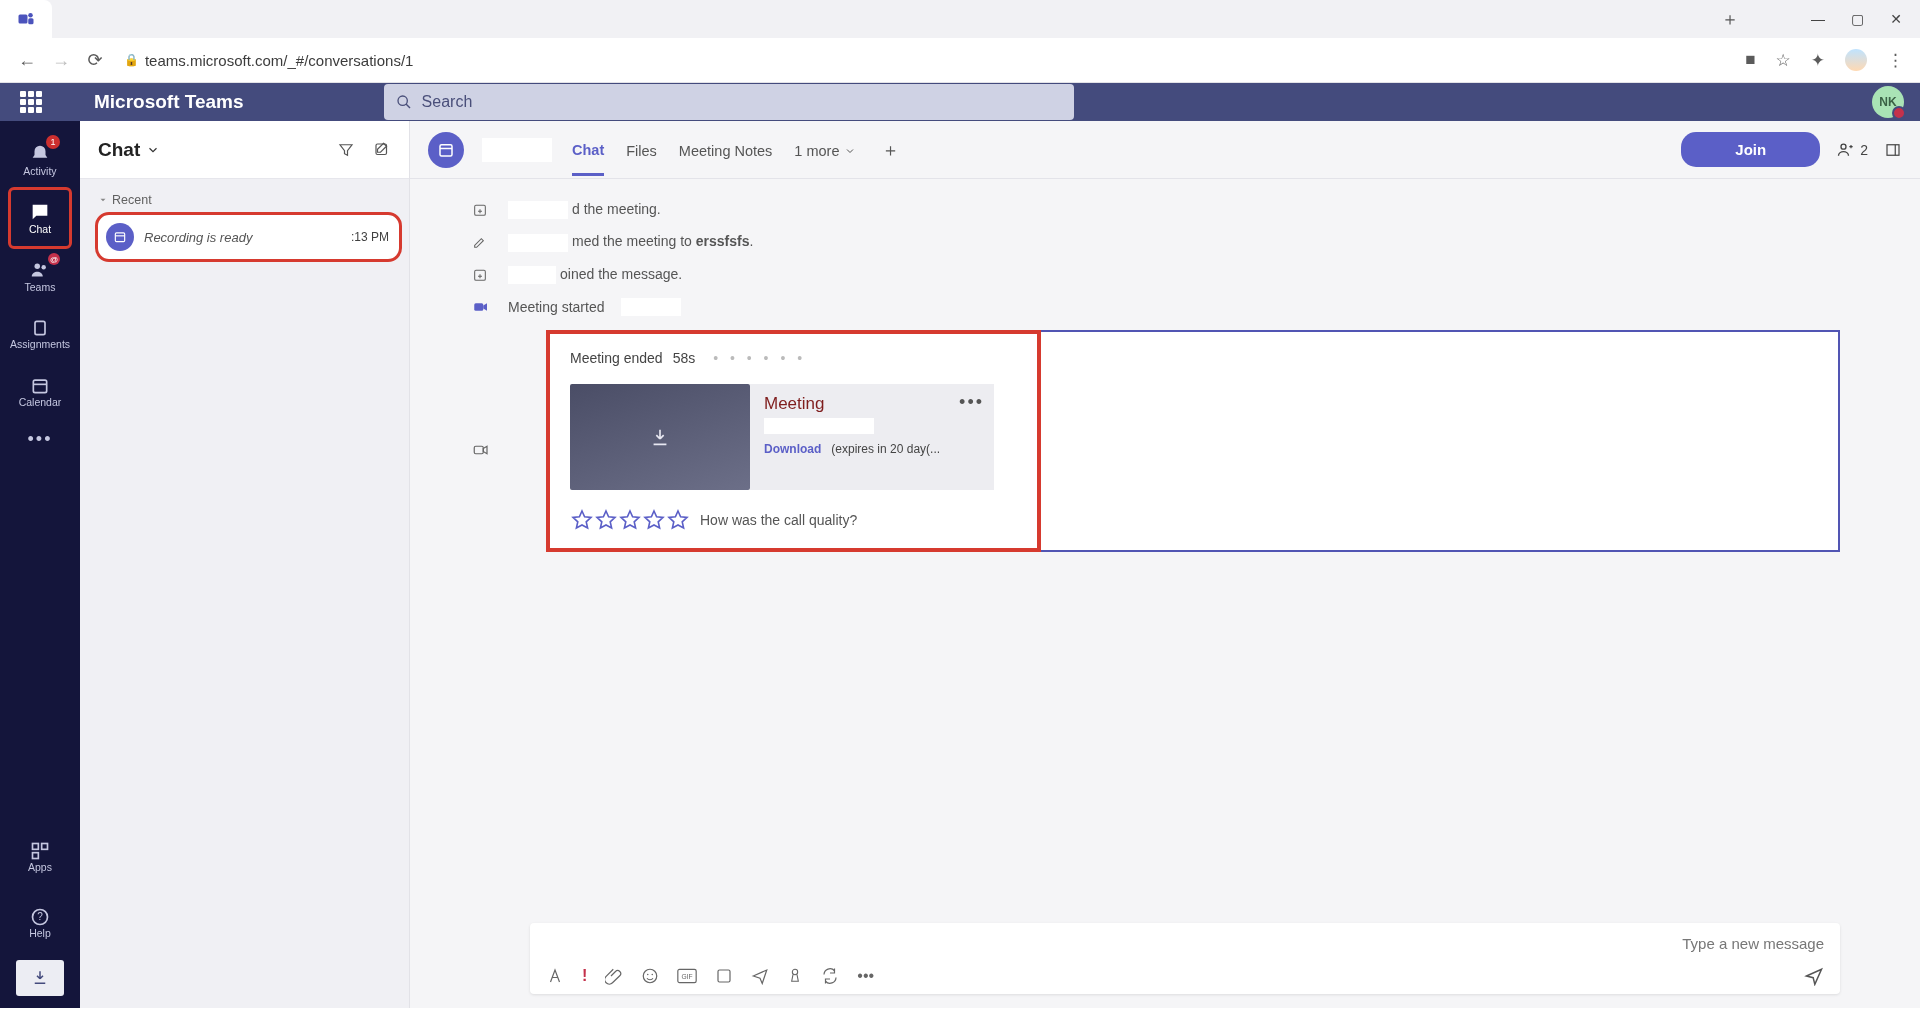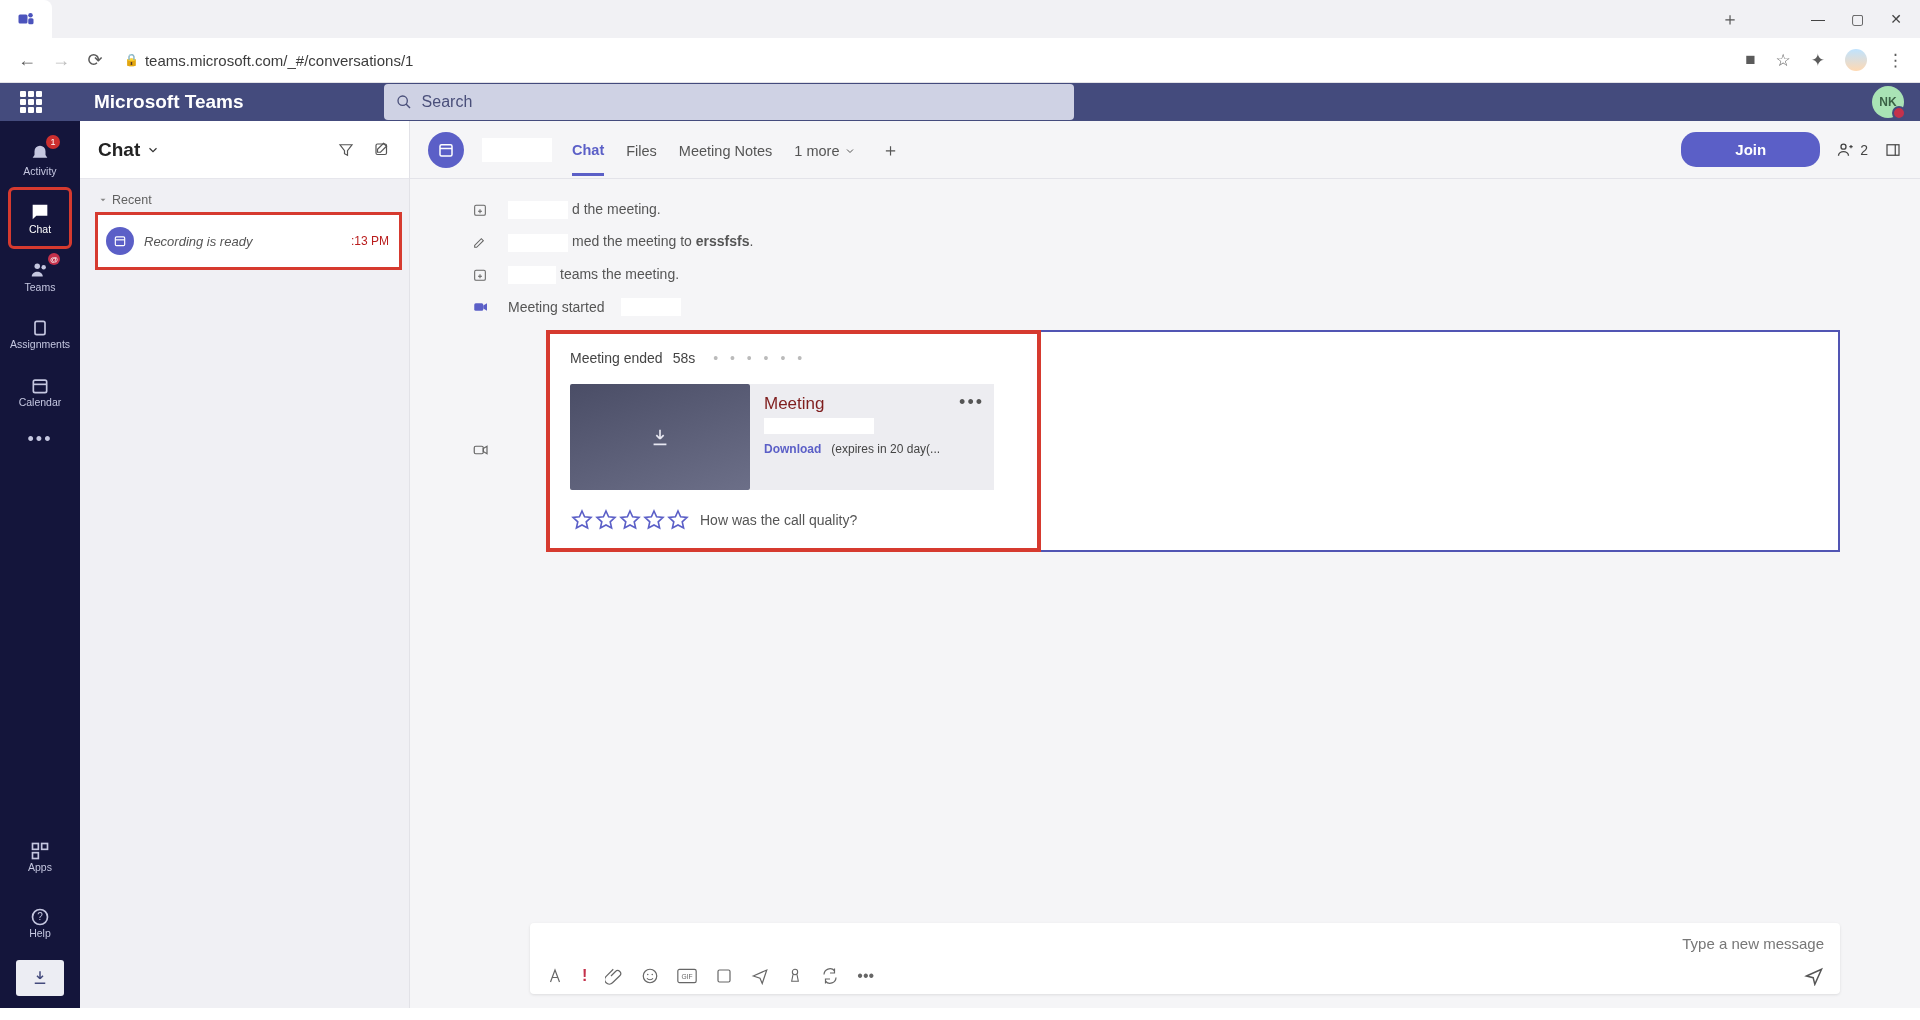--- a/index.html
+++ b/index.html
@@ -76,26 +76,26 @@
 .chat-col {
   width: 330px; background: #f0f0f4; border-right: 1px solid #e2e2e7; display:flex; flex-direction:column;
 }
 .chat-col-head {
   height: 58px; display:flex; align-items:center; padding: 0 18px; background:#fff; border-bottom:1px solid #e6e6ec;
 }
 .chat-col-head h2 { font-size: 19px; font-weight:700; color:#222; display:flex; align-items:center; gap:6px;}
 .chat-col-head .tools { margin-left:auto; display:flex; gap:18px; color:#555; }
 .recent-label { padding: 14px 18px 6px; color:#616161; font-size:12.5px; display:flex; align-items:center; gap:4px;}
 .chat-item {
-  margin: 2px 10px 0 18px; padding: 8px 10px 8px 8px; background:#fff; border-radius:0;
-  display:flex; align-items:center; outline:3px solid #d63a2f; height:52px;
+  margin: 2px 10px 0 18px; padding: 8px 10px 8px 8px; background:#fff; border-radius:11px;
+  display:flex; align-items:center; outline:3px solid #d63a2f; height:44px;
 }
 .chat-item .cal-ico { width:28px; height:28px; border-radius:50%; background:#5b5fc7; display:flex; align-items:center; justify-content:center; color:#fff; font-size:14px; flex-shrink:0;}
 .chat-item .txt { margin-left:10px; font-style:italic; color:#555; font-size:13px; }
-.chat-item .time { margin-left:auto; font-size:12px; color:#b91c1c; }
+.chat-item .time { margin-left:auto; font-size:12px; color:#404040; }
 
 
 .chat-pane { flex:1; display:flex; flex-direction:column; background:#f5f5f7; }
 .chat-head {
   height: 58px; background:#f5f5f7; border-bottom:1px solid #e3e3e9; display:flex; align-items:center; padding:0 18px;
 }
 .chat-head .cal-badge { width:36px; height:36px; border-radius:50%; background:#5b5fc7; display:flex; align-items:center; justify-content:center; color:#fff; margin-right:18px;}
 .chat-tabs { display:flex; align-items:center; gap:22px; font-size:14.5px; color:#555; }
 .chat-tabs .tab { padding:18px 0 15px; }
 .chat-tabs .tab.active { color:#5b5fc7; border-bottom:3px solid #5b5fc7; font-weight:600; }
@@ -366,21 +366,21 @@
           </span>
         <span><span class="masked"></span><span>med the meeting to </span><b>erssfsfs</b>.</span>
       </div>
       <div class="sys-row">
         <span class="ico">
             <svg width="16" height="16" viewBox="0 0 24 24">
               <rect x="4" y="5" width="16" height="15" rx="2" stroke="#666" stroke-width="1.6" fill="none"></rect>
               <path d="M12 11v6m-3-3h6" stroke="#666" stroke-width="1.6"></path>
             </svg>
           </span>
-        <span><span class="masked" style="width:48px"></span><span>teams the meeting.</span></span>
+        <span><span class="masked" style="width:48px"></span><span>oined the message.</span></span>
       </div>
       <div class="sys-row">
         <span class="ico" style="color:#5b5fc7">
             <svg width="18" height="18" viewBox="0 0 24 24">
               <rect x="3" y="7" width="12" height="10" rx="2" fill="#5b5fc7"></rect>
               <path d="M15 10l5-3v10l-5-3z" fill="#5b5fc7"></path>
             </svg>
           </span>
         <span>Meeting started</span>
         <span class="masked" style="width:60px"></span>

